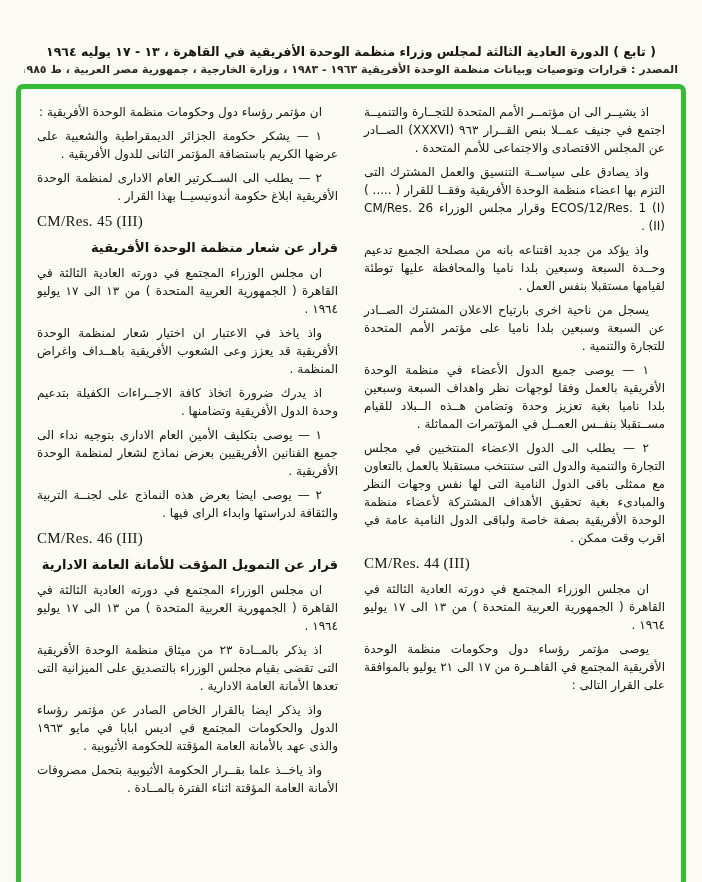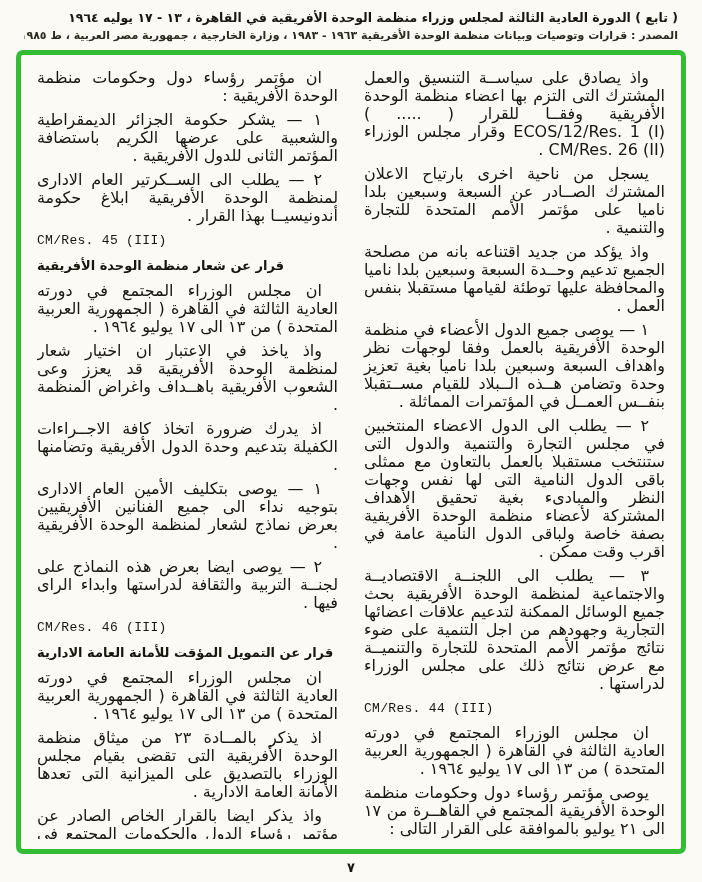--- a/index.html
+++ b/index.html
@@ -11,78 +11,78 @@
     color: var(--ink);
     overflow: hidden;
   }
   .page {
     width: 702px; height: 882px;
     background: var(--paper);
     direction: rtl;
     padding: 8px 16px 0 16px;
     position: relative;
   }
-  .doc-header { text-align: right; padding: 0 8px; }
+  .doc-header { text-align: center; padding: 0 8px; margin-top: 34px; }
   .hdr-line1 {
     font-size: 12.5px; font-weight: bold;
     line-height: 20px;
     white-space: nowrap; overflow: hidden;
   }
   .hdr-line2 {
     font-size: 11px; font-weight: bold; color: #2a2a20;
     line-height: 15px; margin-bottom: 7px;
     white-space: nowrap; overflow: hidden;
   }
   .frame {
     border: 5px solid var(--accent);
     border-radius: 7px;
     height: 804px;
     background: var(--paper);
     padding: 14px 16px 10px 16px;
   }
   .cols { display: flex; gap: 26px; height: 100%; overflow: hidden; }
   .col { flex: 1; min-width: 0; }
   .para {
-    font-size: 16px; line-height: 18px;
+    font-size: 12px; line-height: 18px;
     text-align: justify; text-indent: 16px;
     margin-bottom: 6px;
   }
   .heading {
     font-size: 13px; font-weight: bold;
-    text-align: left; margin: 10px 0 9px 0;
+    text-align: right; margin: 10px 0 9px 0;
   }
   .ref {
     direction: ltr; text-align: left;
-    font-family: Liberation Mono, monospace;
-    font-size: 13px; letter-spacing: 0.3px;
+    font-family: Liberation Serif, serif;
+    font-size: 15px; letter-spacing: 0.3px;
     margin: 8px 0 8px 0;
   }
   .doc-footer { text-align: center; margin-top: 3px; }
   .pageno { font-size: 13px; font-weight: bold; }
 </style>
 </head>
 <body>
 
 <div class="page">
 
   <header class="doc-header">
     <div class="hdr-line1">( تابع )  الدورة العادية الثالثة لمجلس وزراء منظمة الوحدة الأفريقية في القاهرة ، ١٣ - ١٧ يوليه ١٩٦٤</div>
     <div class="hdr-line2">المصدر : قرارات وتوصيات وبيانات منظمة الوحدة الأفريقية ١٩٦٣ - ١٩٨٣ ، وزارة الخارجية ، جمهورية مصر العربية ، ط ١٩٨٥ ص ٣٤ - ٤١</div>
   </header>
 
   <div class="frame">
     <div class="cols">
 
       <section class="col">
+        <p class="para">اذ يشيــر الى ان مؤتمــر الأمم المتحدة للتجــارة والتنميــة اجتمع في جنيف عمــلا بنص القــرار ٩٦٣ (XXXVI) الصــادر عن المجلس الاقتصادى والاجتماعى للأمم المتحدة .</p>
         <p class="para">واذ يصادق على سياســة التنسيق والعمل المشترك التى التزم بها اعضاء منظمة الوحدة الأفريقية وفقــا للقرار ( ..... ) ECOS/12/Res. 1 (I) وقرار مجلس الوزراء CM/Res. 26 (II) .</p>
+        <p class="para">واذ يؤكد من جديد اقتناعه بانه من مصلحة الجميع تدعيم وحــدة السبعة وسبعين بلدا ناميا والمحافظة عليها توطئة لقيامها مستقبلا بنفس العمل .</p>
         <p class="para">يسجل من ناحية اخرى بارتياح الاعلان المشترك الصــادر عن السبعة وسبعين بلدا ناميا على مؤتمر الأمم المتحدة للتجارة والتنمية .</p>
-        <p class="para">واذ يؤكد من جديد اقتناعه بانه من مصلحة الجميع تدعيم وحــدة السبعة وسبعين بلدا ناميا والمحافظة عليها توطئة لقيامها مستقبلا بنفس العمل .</p>
         <p class="para">١ — يوصى جميع الدول الأعضاء في منظمة الوحدة الأفريقية بالعمل وفقا لوجهات نظر واهداف السبعة وسبعين بلدا ناميا بغية تعزيز وحدة وتضامن هــذه الــبلاد للقيام مســتقبلا بنفــس العمــل في المؤتمرات المماثلة .</p>
         <p class="para">٢ — يطلب الى الدول الاعضاء المنتخبين في مجلس التجارة والتنمية والدول التى ستنتخب مستقبلا بالعمل بالتعاون مع ممثلى باقى الدول النامية التى لها نفس وجهات النظر والمبادىء بغية تحقيق الأهداف المشتركة لأعضاء منظمة الوحدة الأفريقية بصفة خاصة ولباقى الدول النامية عامة في اقرب وقت ممكن .</p>
-        <p class="para">٣ — يطلب الى اللجنــة الاقتصاديــة والاجتماعية لمنظمة الوحدة الأفريقية بحث جميع الوسائل الممكنة لتدعيم علاقات اعضائها التجارية وجهودهم من اجل التنمية على ضوء نتائج مؤتمر الأمم المتحدة للتجارة والتنميــة مع عرض نتائج ذلك على مجلس الوزراء لدراستها .</p>
         <p class="ref">CM/Res. 44 (III)</p>
         <p class="para">ان مجلس الوزراء المجتمع في دورته العادية الثالثة في القاهرة ( الجمهورية العربية المتحدة ) من ١٣ الى ١٧ يوليو ١٩٦٤ .</p>
         <p class="para">يوصى مؤتمر رؤساء دول وحكومات منظمة الوحدة الأفريقية المجتمع في القاهــرة من ١٧ الى ٢١ يوليو بالموافقة على القرار التالى :</p>
       </section>
 
       <section class="col">
         <p class="para">ان مؤتمر رؤساء دول وحكومات منظمة الوحدة الأفريقية :</p>
         <p class="para">١ — يشكر حكومة الجزائر الديمقراطية والشعبية على عرضها الكريم باستضافة المؤتمر الثانى للدول الأفريقية .</p>
         <p class="para">٢ — يطلب الى الســكرتير العام الادارى لمنظمة الوحدة الأفريقية ابلاغ حكومة أندونيسيــا بهذا القرار .</p>
         <p class="ref">CM/Res. 45 (III)</p>

